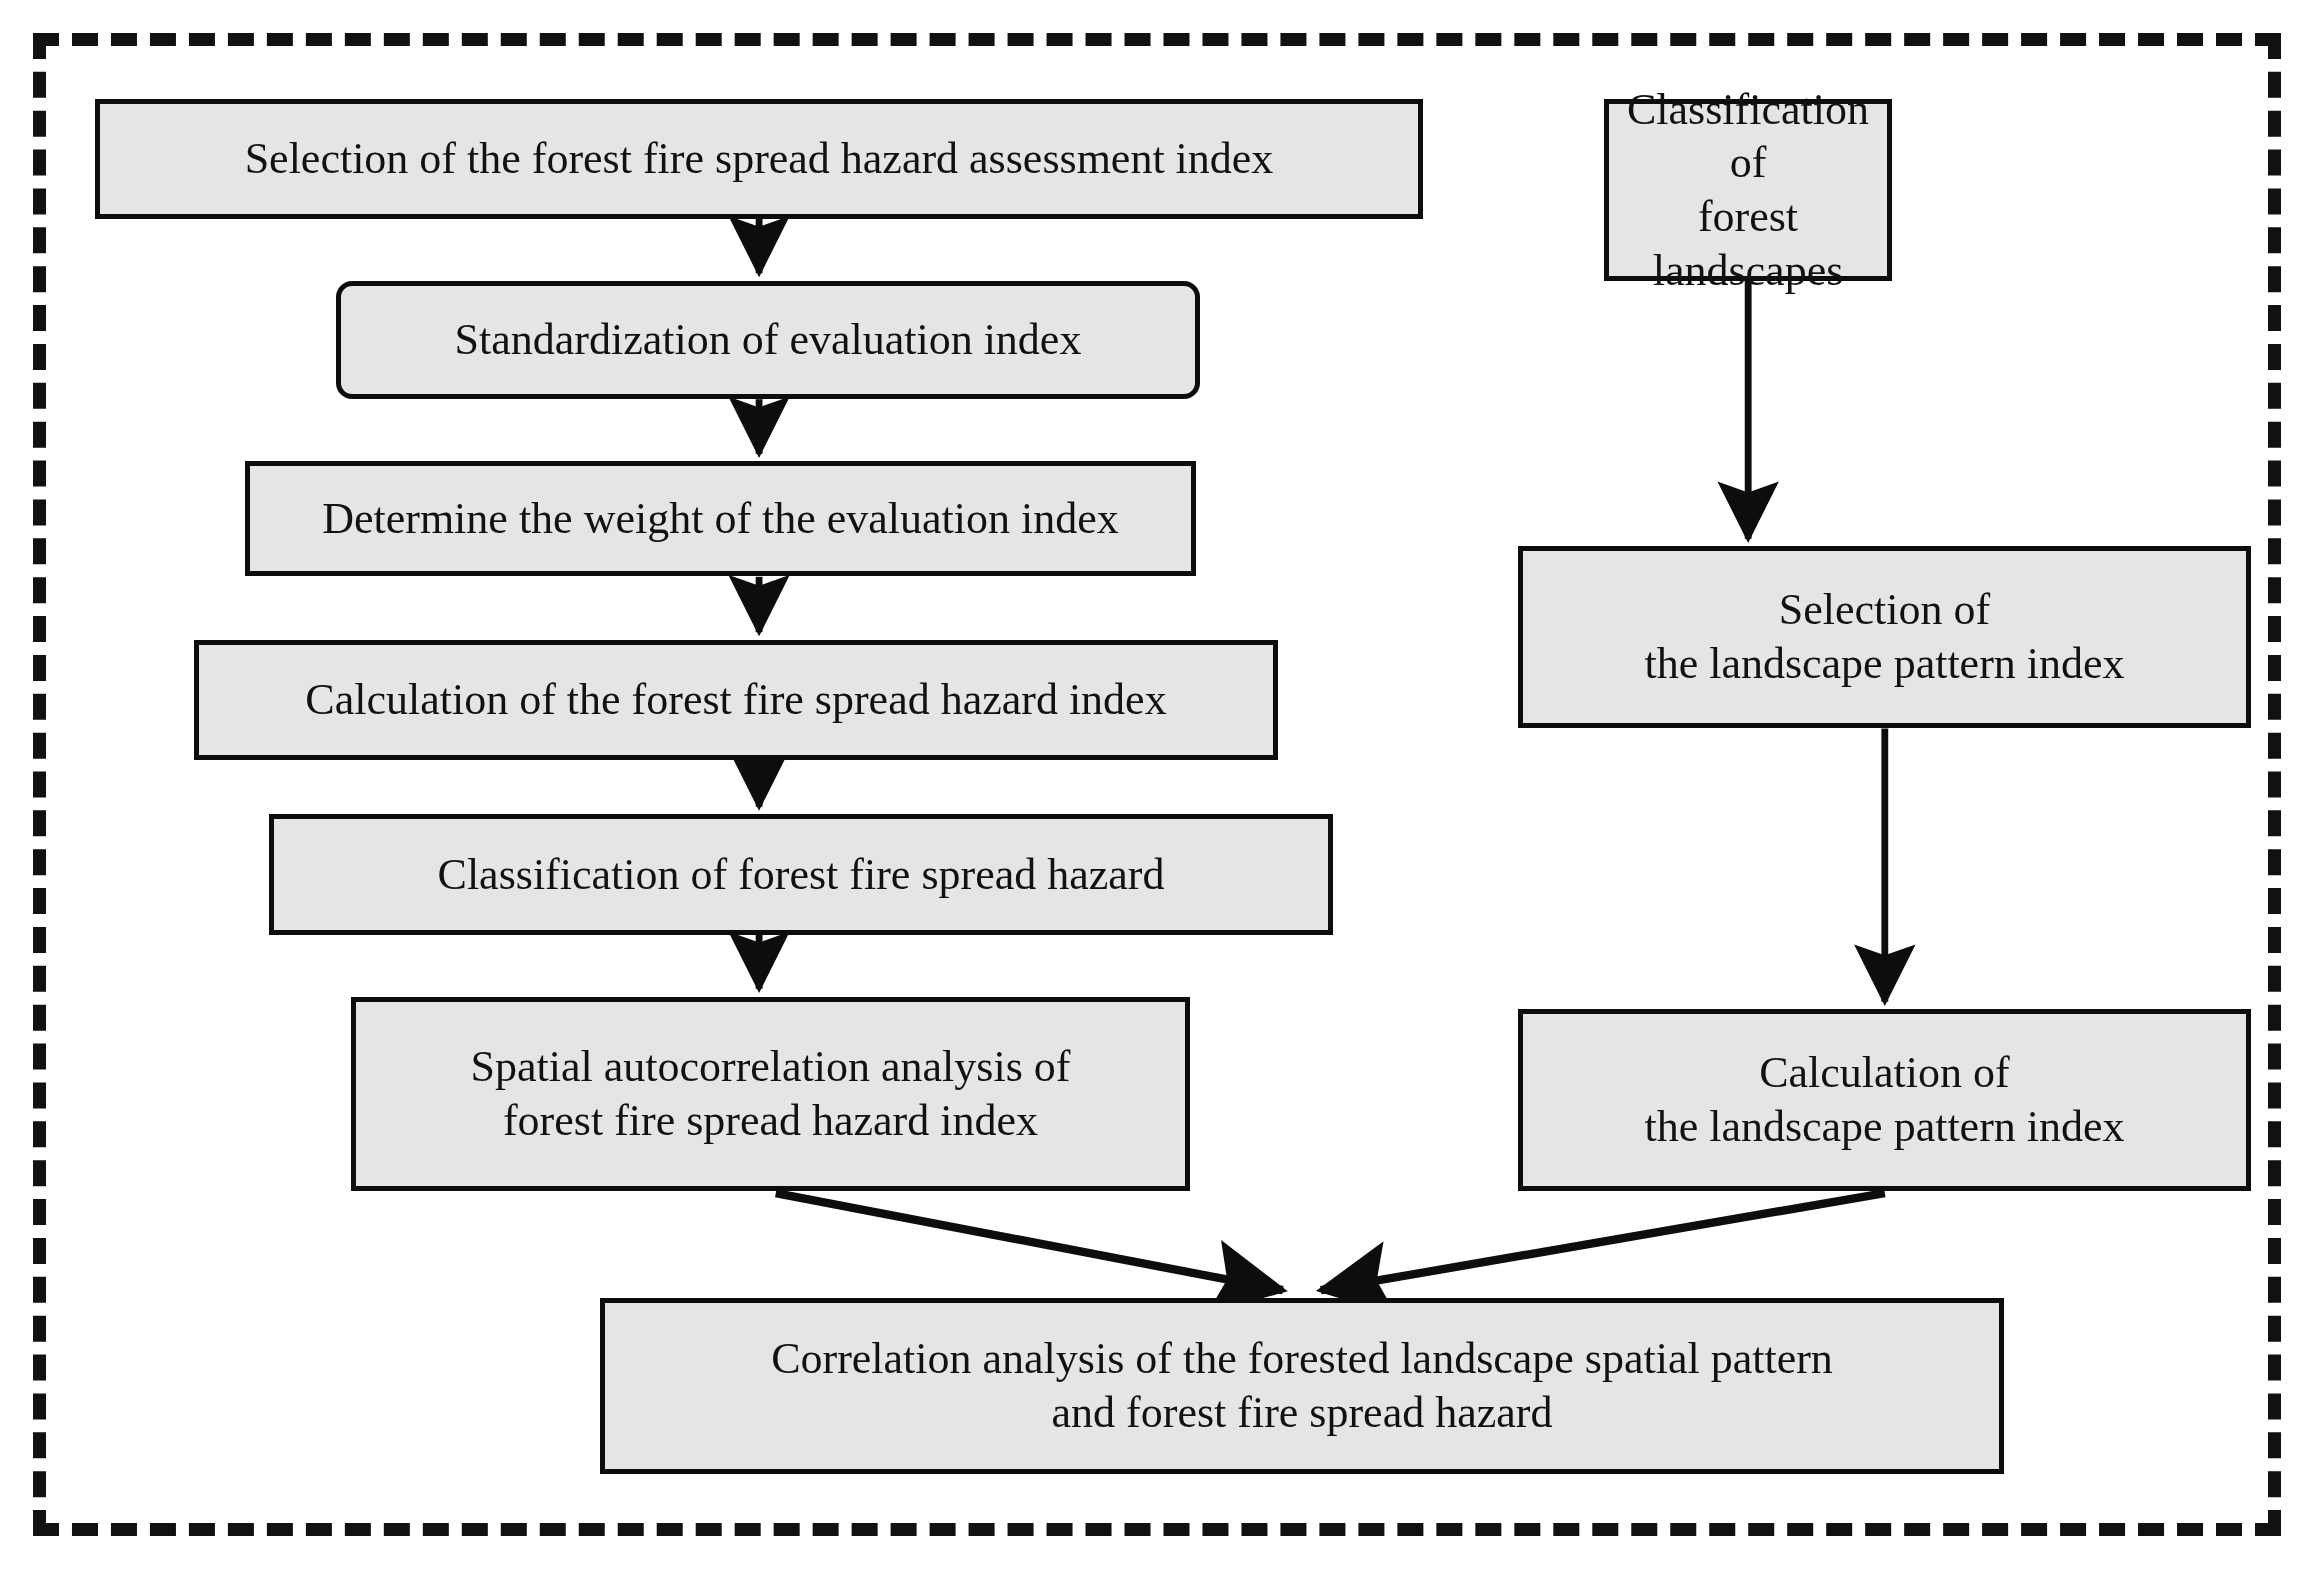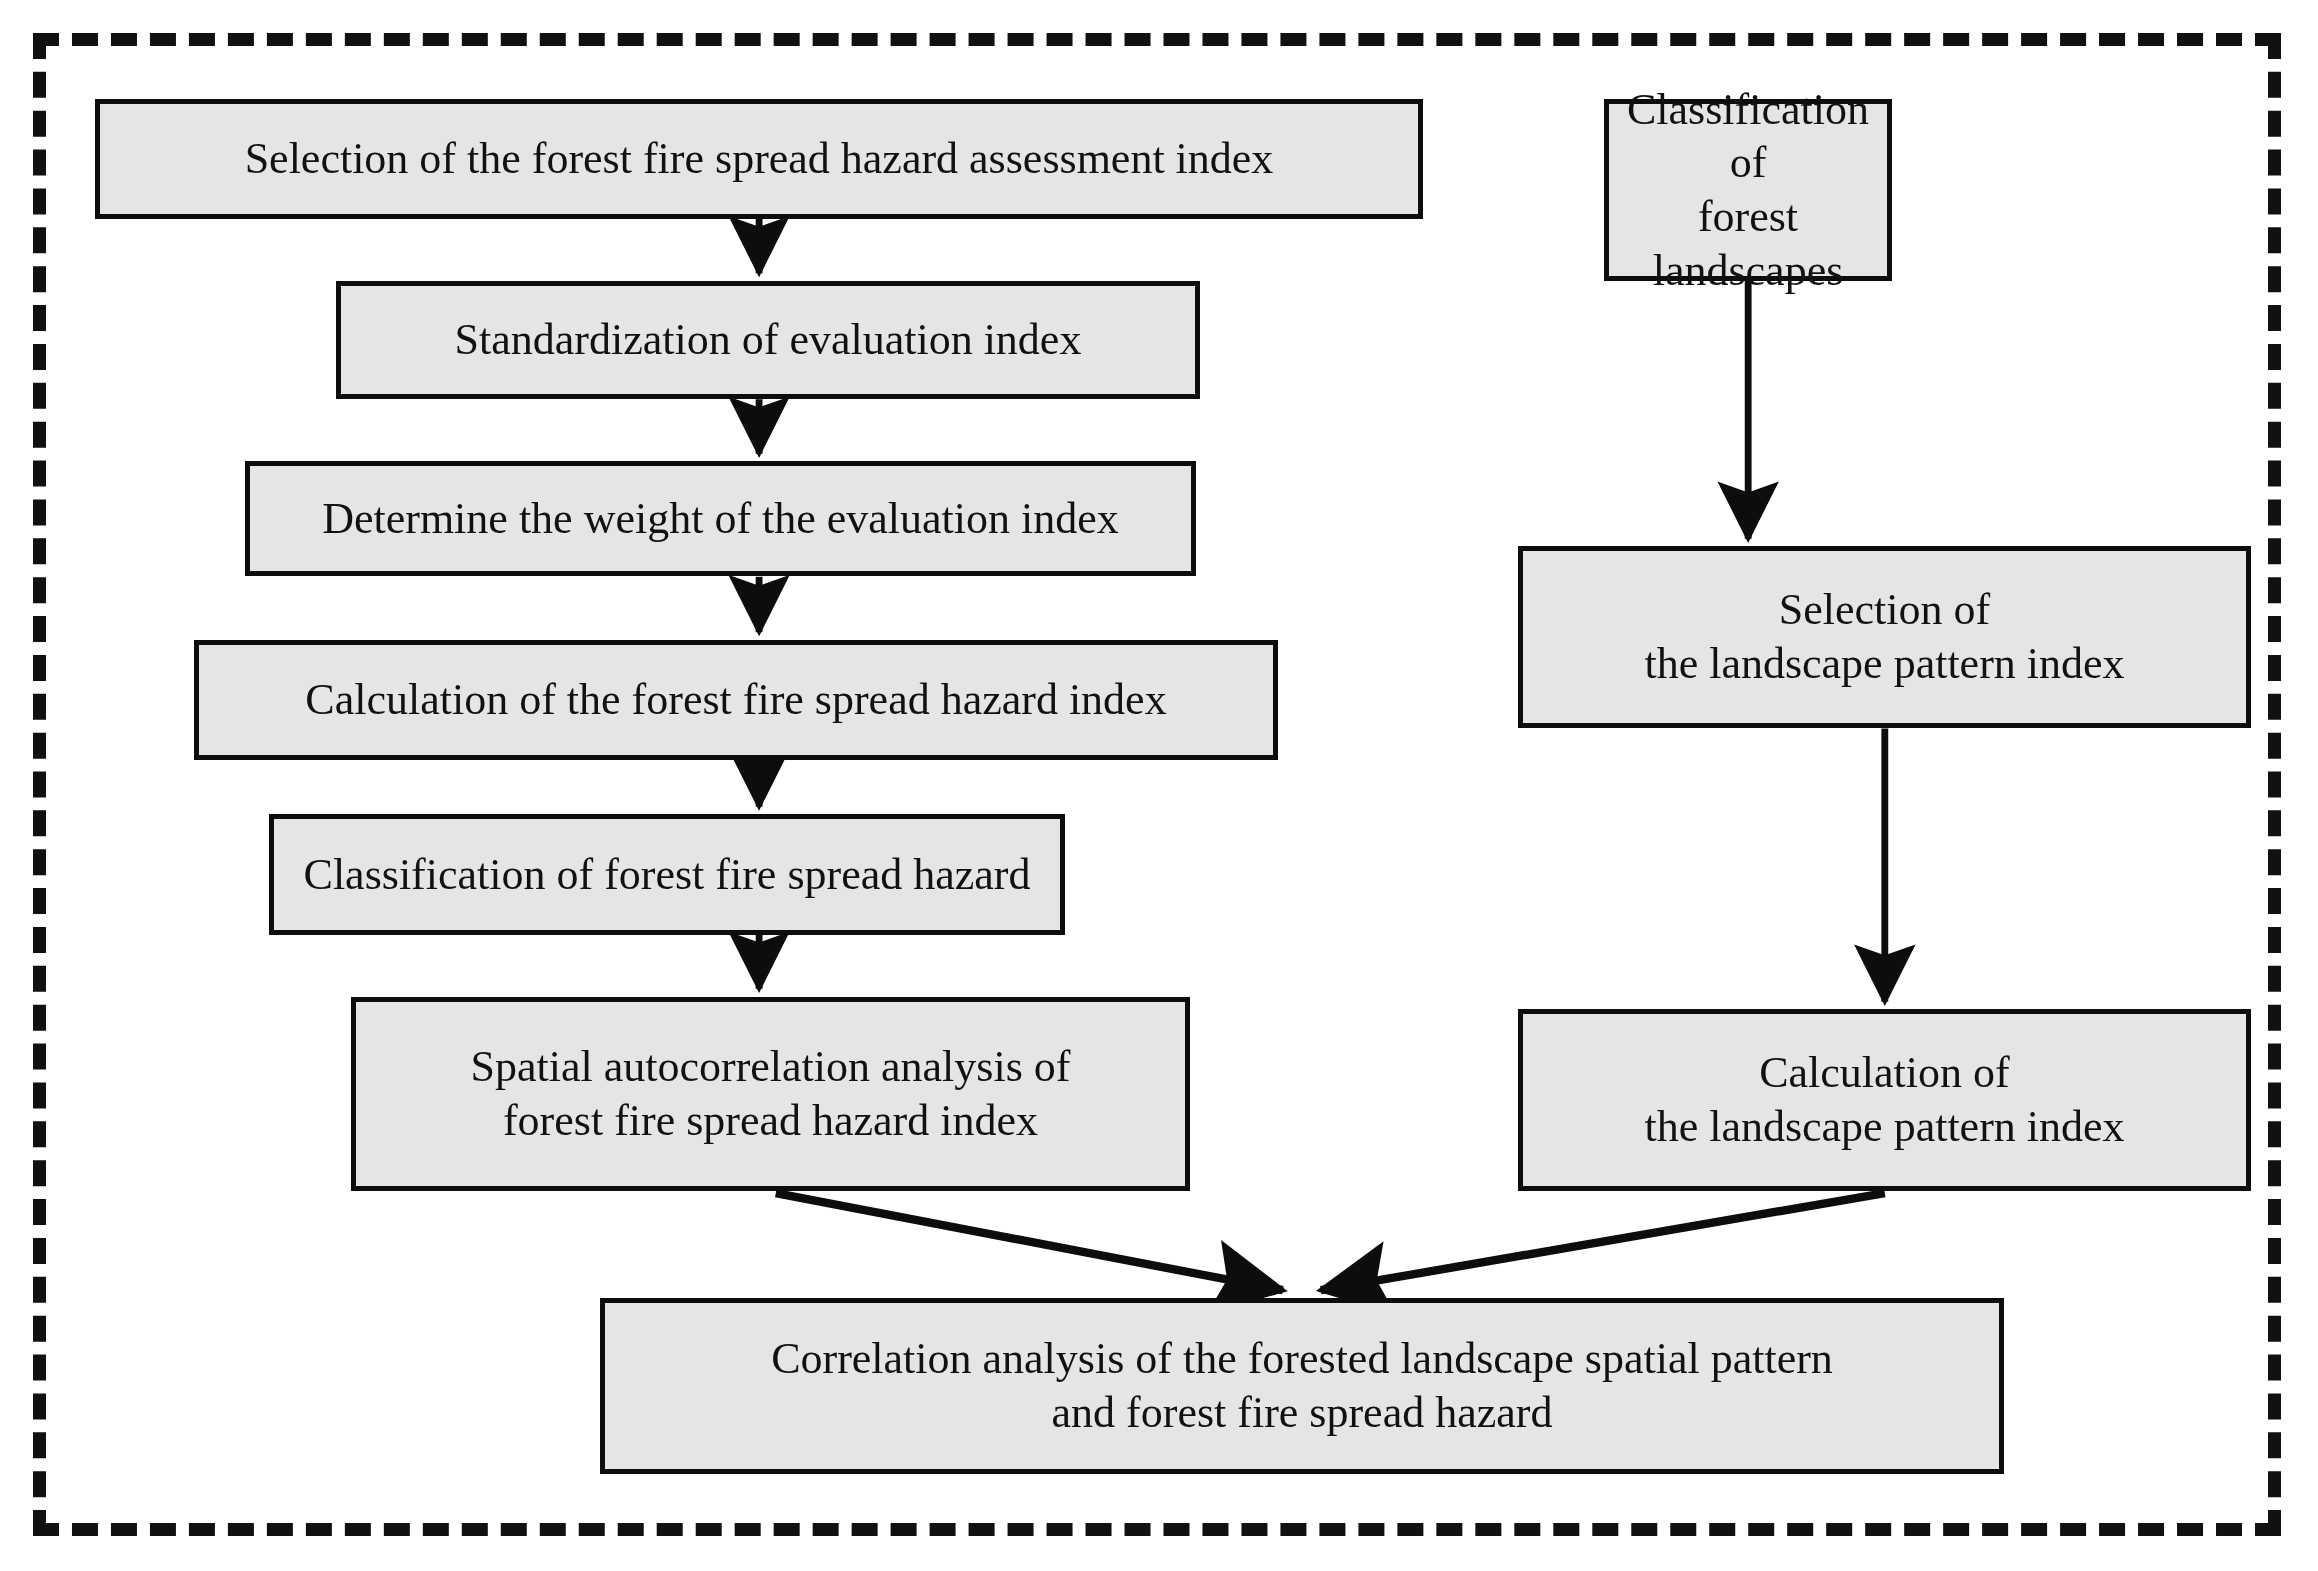--- a/index.html
+++ b/index.html
@@ -49,24 +49,24 @@
     color: #111111;
     line-height: 1.22;
     padding: 3px 10.6px;
   }
   .node .label {
     display: block;
     white-space: pre-line;
   }
   
   #node-index-selection   { left: 95px;  top: 99px;  width: 1328px; height: 120px; font-size: 44px; }
-  #node-standardization   { left: 336px;  top: 281px;  width: 864px; height: 118px; font-size: 44px; }
+  #node-standardization   { left: 336px;  top: 281px;  width: 864px; height: 118px; font-size: 44px; border-radius: 16px; }
   #node-weight           { left: 245px;  top: 461px;  width: 951px; height: 115px; font-size: 44px; }
   #node-hazard-index     { left: 194px;  top: 640px;  width: 1084px; height: 120px; font-size: 44px; }
-  #node-hazard-class     { left: 269px;  top: 814px; width: 796px; height: 121px; font-size: 44px; }
+  #node-hazard-class     { left: 269px;  top: 814px; width: 1064px; height: 121px; font-size: 44px; }
   #node-autocorrelation  { left: 351px;  top: 997px; width: 839px; height: 194px; font-size: 44px; }
   
   #node-landscape-class  { left: 1604px; top: 99px;  width: 288px;  height: 182px; font-size: 44px; }
   #node-lpi-selection    { left: 1518px; top: 546px;  width: 733px;  height: 182px; font-size: 44px; }
   #node-lpi-calculation  { left: 1518px; top: 1009px; width: 733px;  height: 182px; font-size: 44px; }
   
   #node-correlation      { left: 600px;  top: 1298px; width: 1404px; height: 176px; font-size: 44px; }
 </style>
 </head>
 <body>

